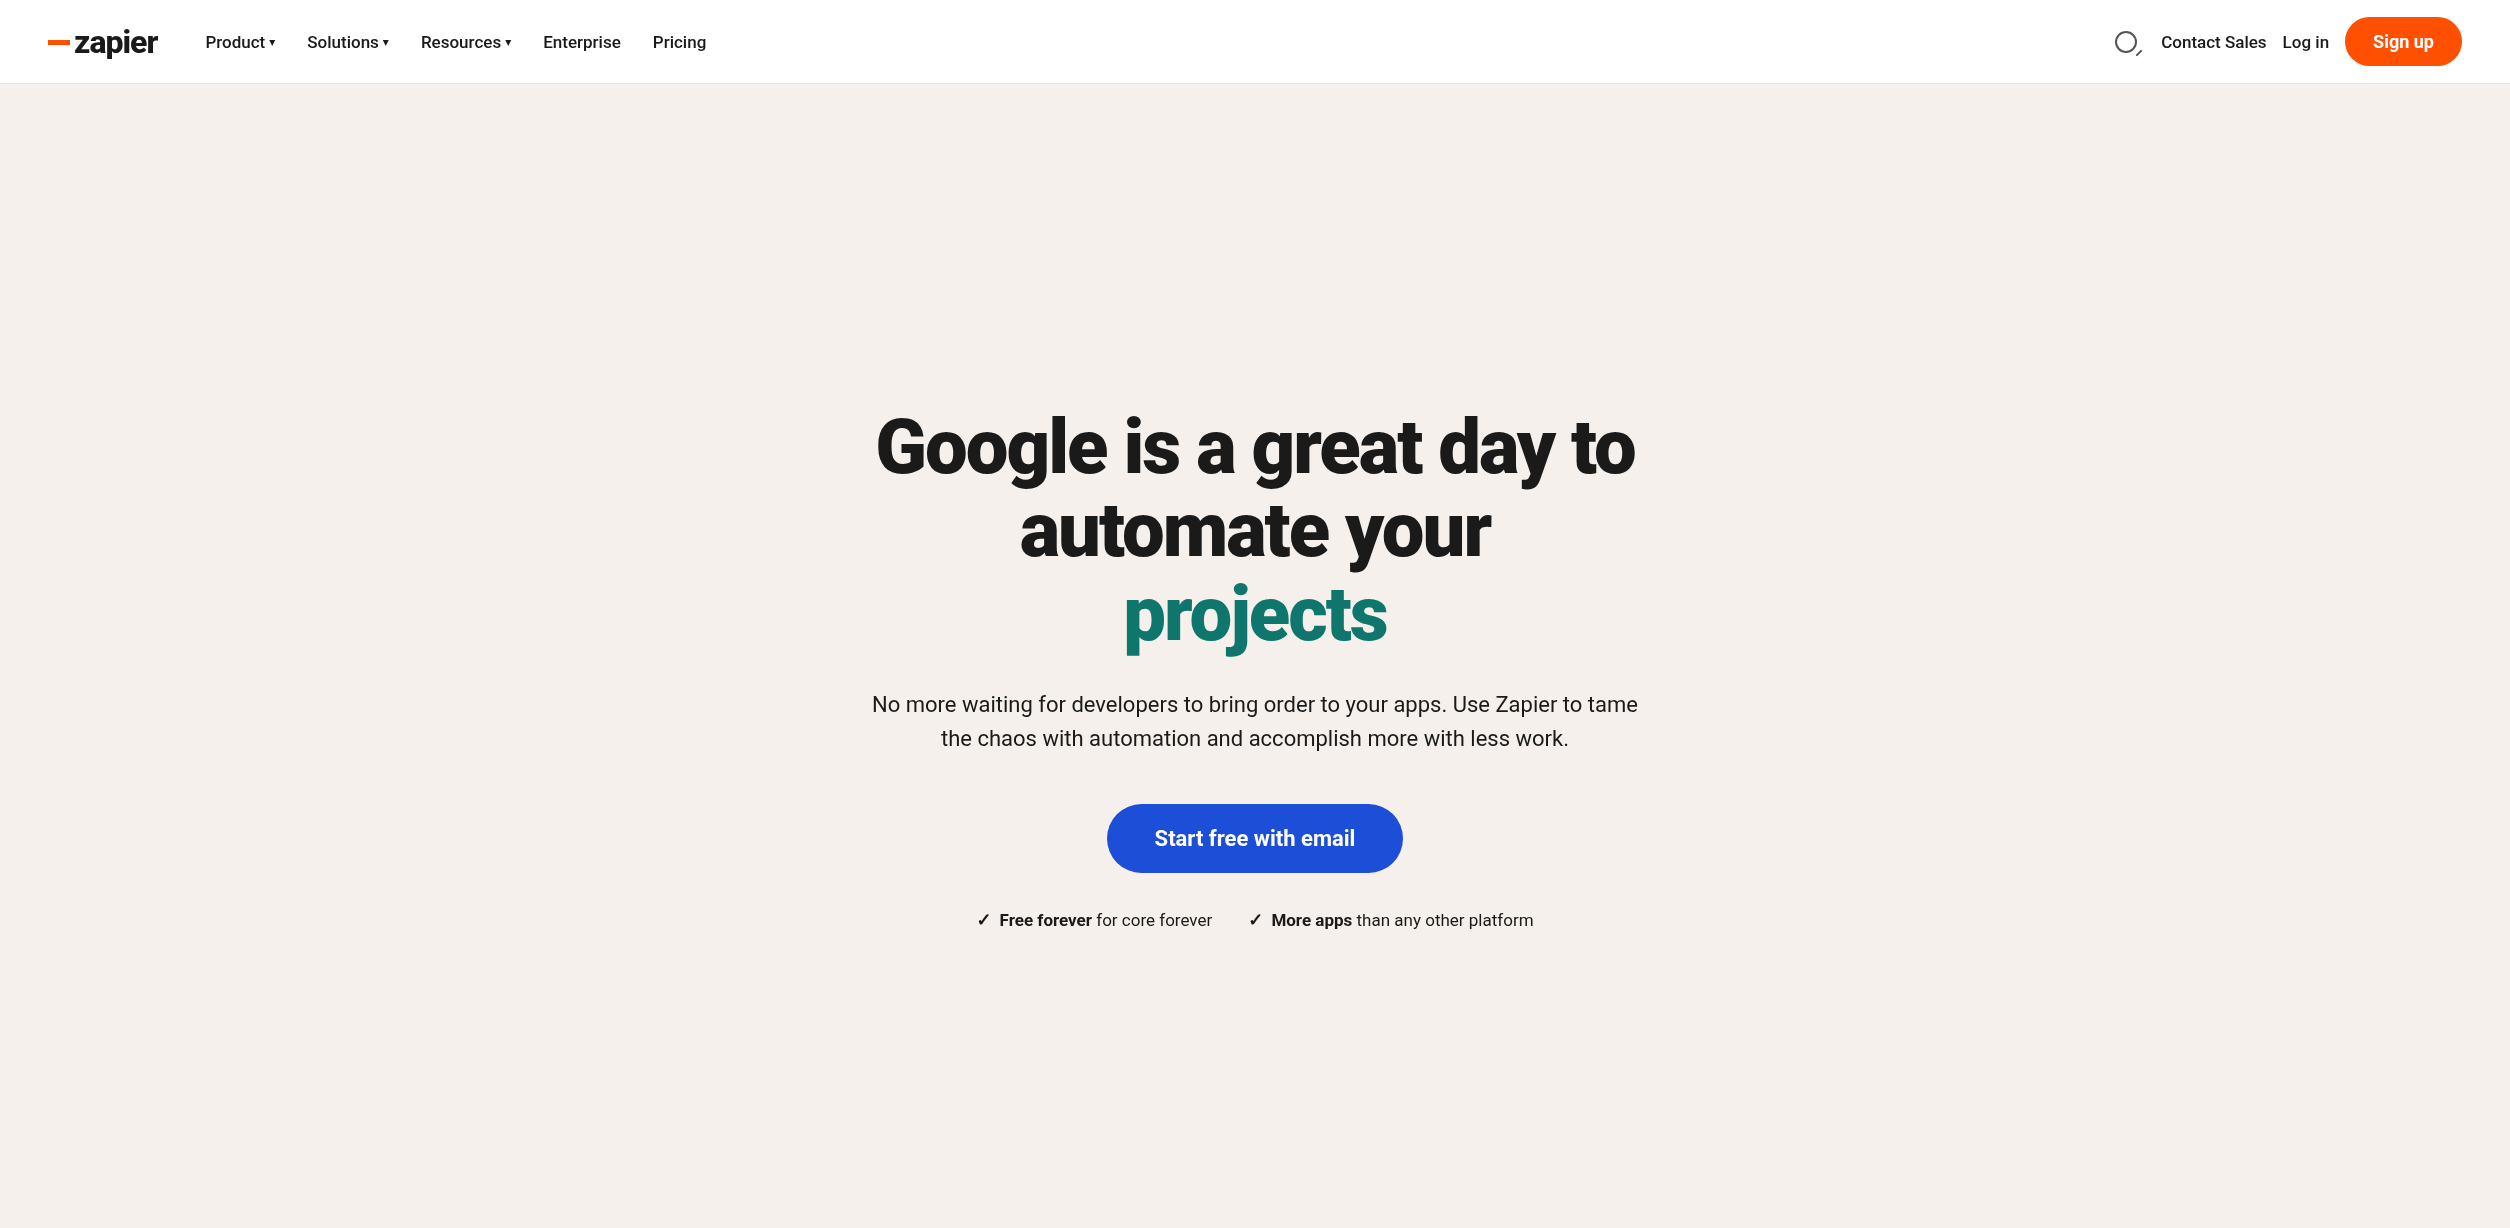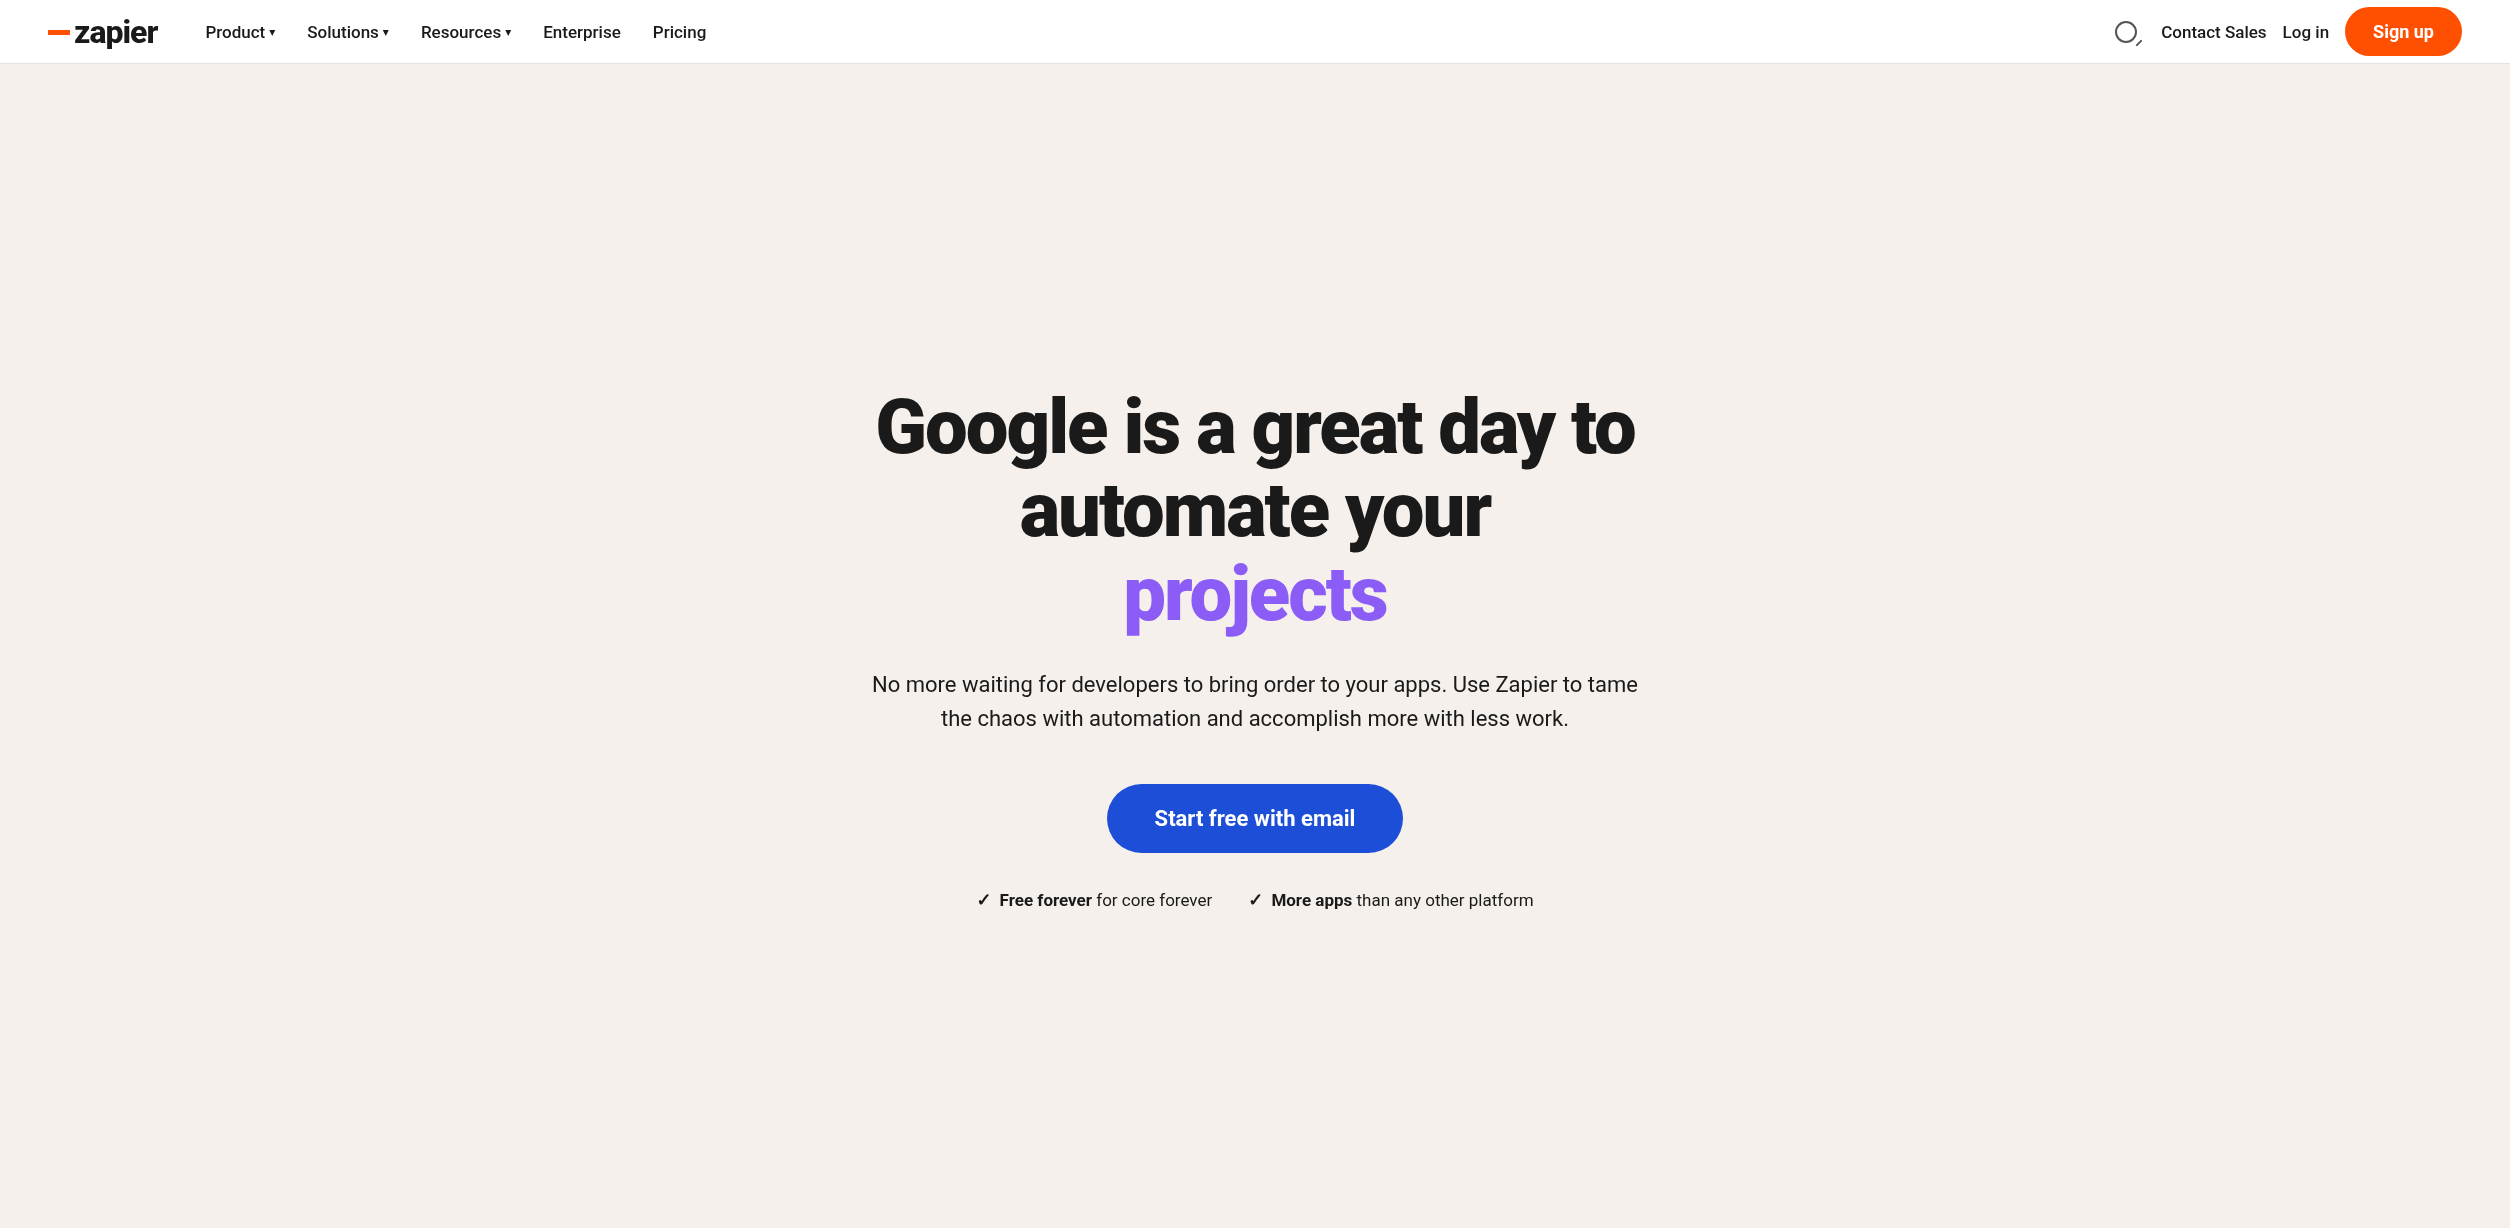--- a/index.html
+++ b/index.html
@@ -12,21 +12,21 @@
       font-family: -apple-system, BlinkMacSystemFont, 'Segoe UI', Roboto, Helvetica, Arial, sans-serif;
       background-color: #f5f0eb;
       min-height: 100vh;
     }
 
     
     .navbar {
       background-color: #ffffff;
       border-bottom: 1px solid #e8e3dc;
       padding: 0 48px;
-      height: 64px;
+      height: 84px;
       display: flex;
       align-items: center;
       justify-content: space-between;
       position: sticky;
       top: 0;
       z-index: 100;
     }
 
     .navbar-left {
       display: flex;
@@ -164,21 +164,21 @@
       font-size: 76px;
       font-weight: 900;
       color: #1a1a1a;
       line-height: 1.1;
       max-width: 900px;
       margin-bottom: 32px;
       letter-spacing: -2px;
     }
 
     .hero-headline-orange {
-      color: #8b5cf6;
+      color: #0f766e;
     }
 
     .hero-subtext {
       font-size: 22px;
       color: #1a1a1a;
       max-width: 800px;
       line-height: 1.55;
       margin-bottom: 48px;
     }
 

